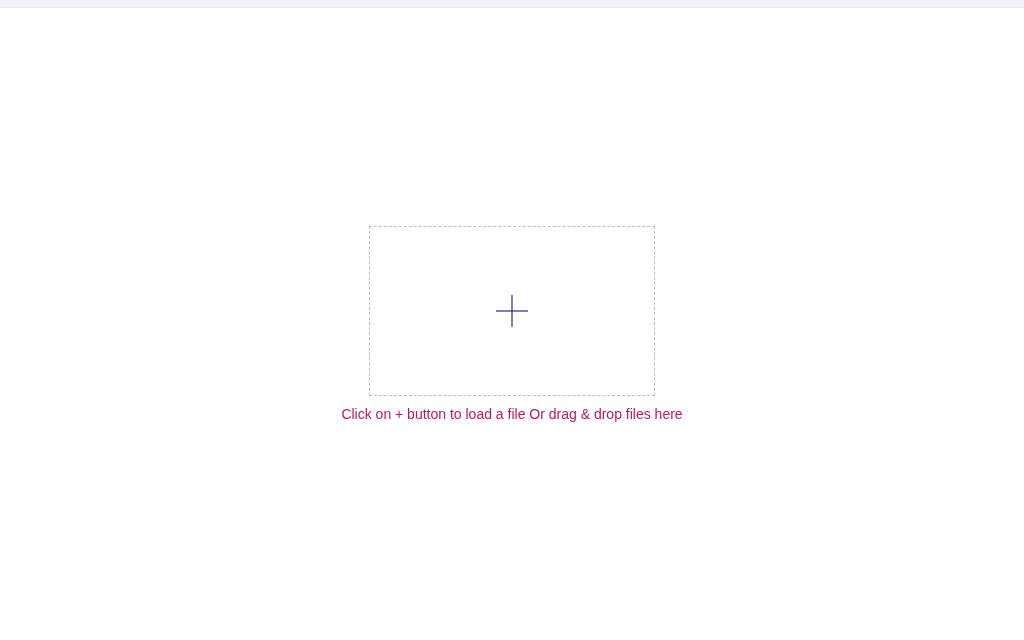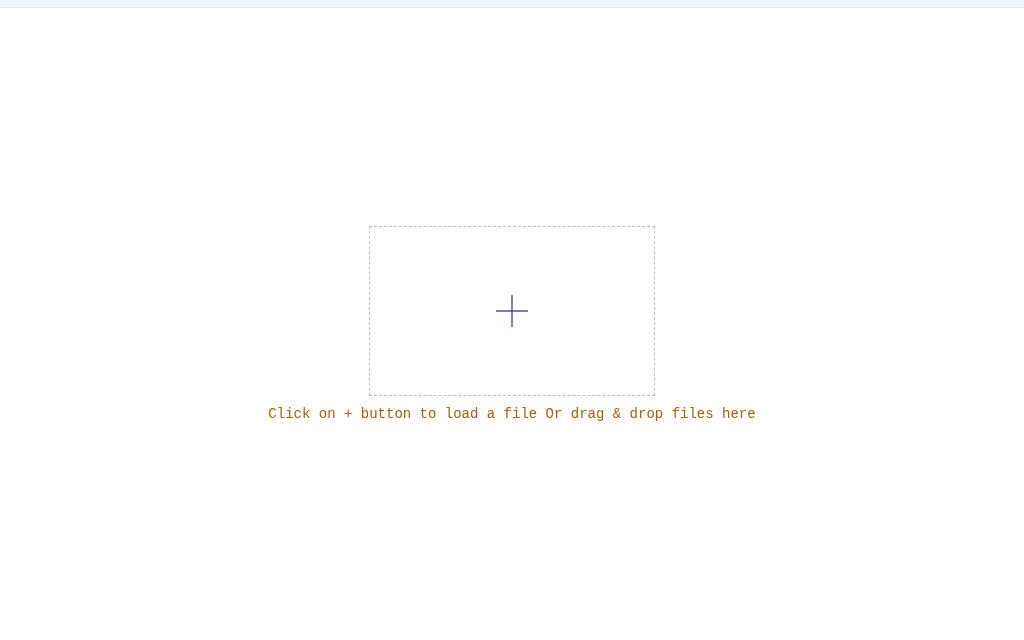--- a/index.html
+++ b/index.html
@@ -51,23 +51,22 @@
       align-items: center;
       justify-content: center;
     }
     .plus-icon svg {
       width: 34px;
       height: 34px;
     }
     .hint-text {
       margin-top: 10px;
       font-size: 14px;
-      color: #a16207;
+      color: #be185d;
       text-align: center;
-      font-family: Liberation Mono, monospace;
     }
   </style>
 </head>
 <body>
 
 <div class="top-bar"></div>
 
 <div class="main-content">
   <div class="upload-container">
     <div class="dropzone">

